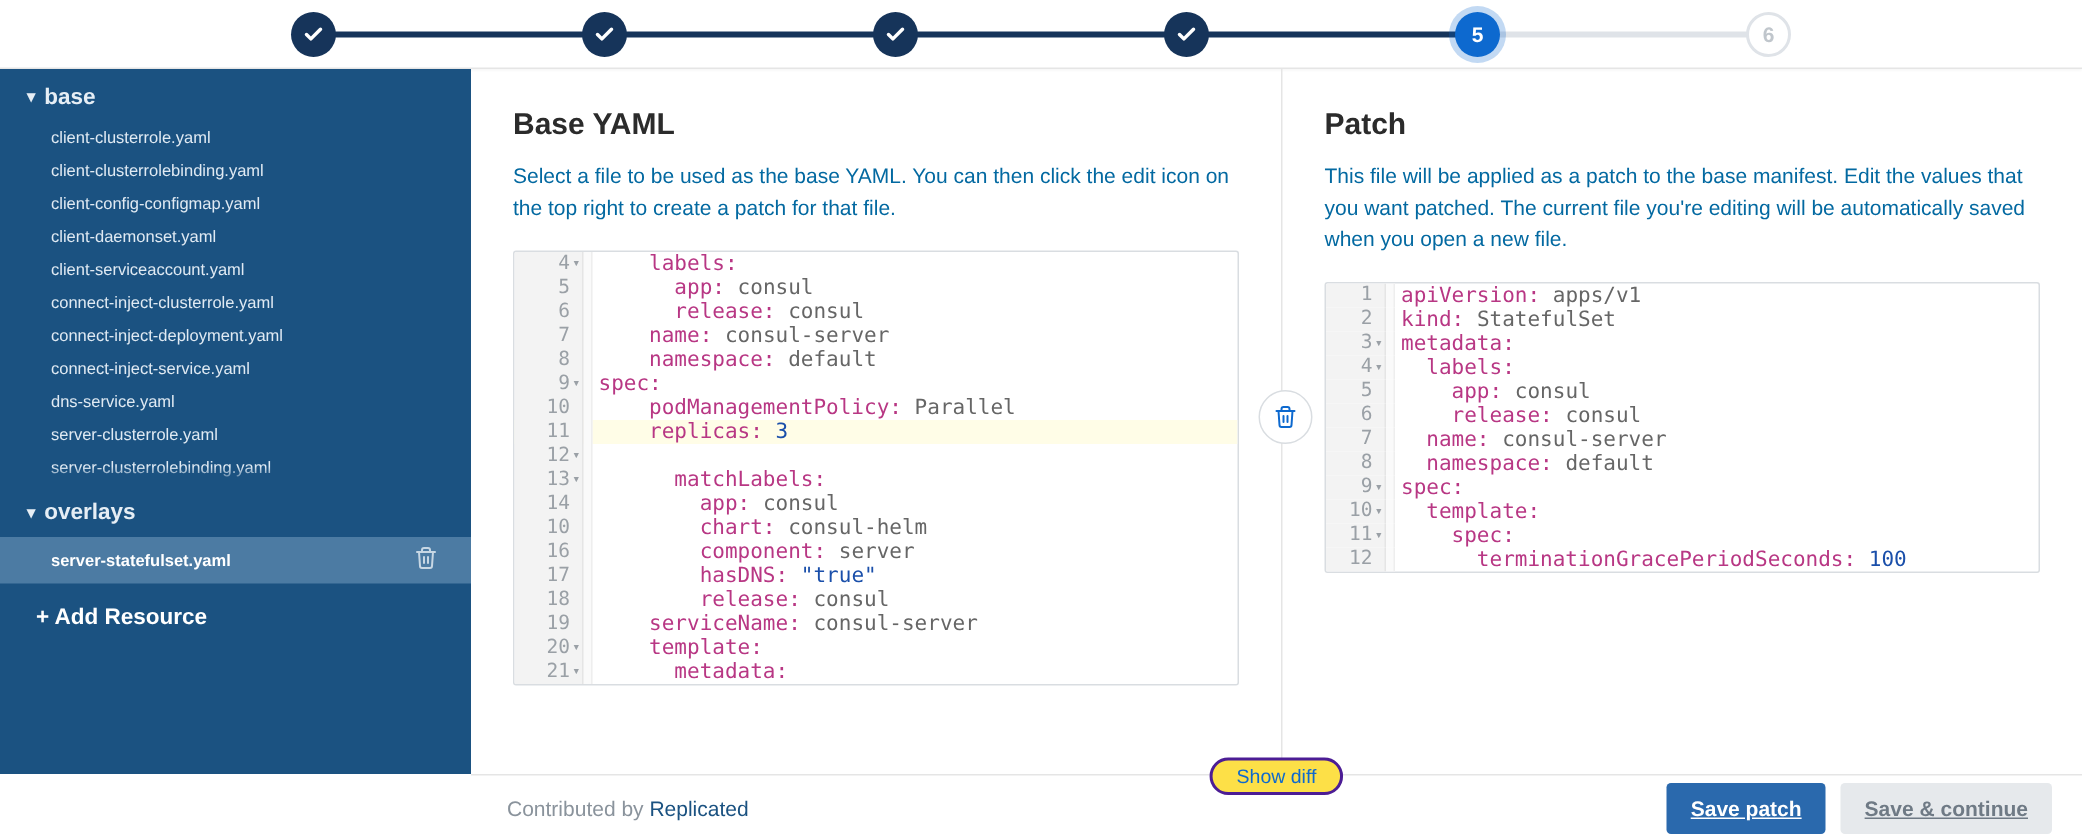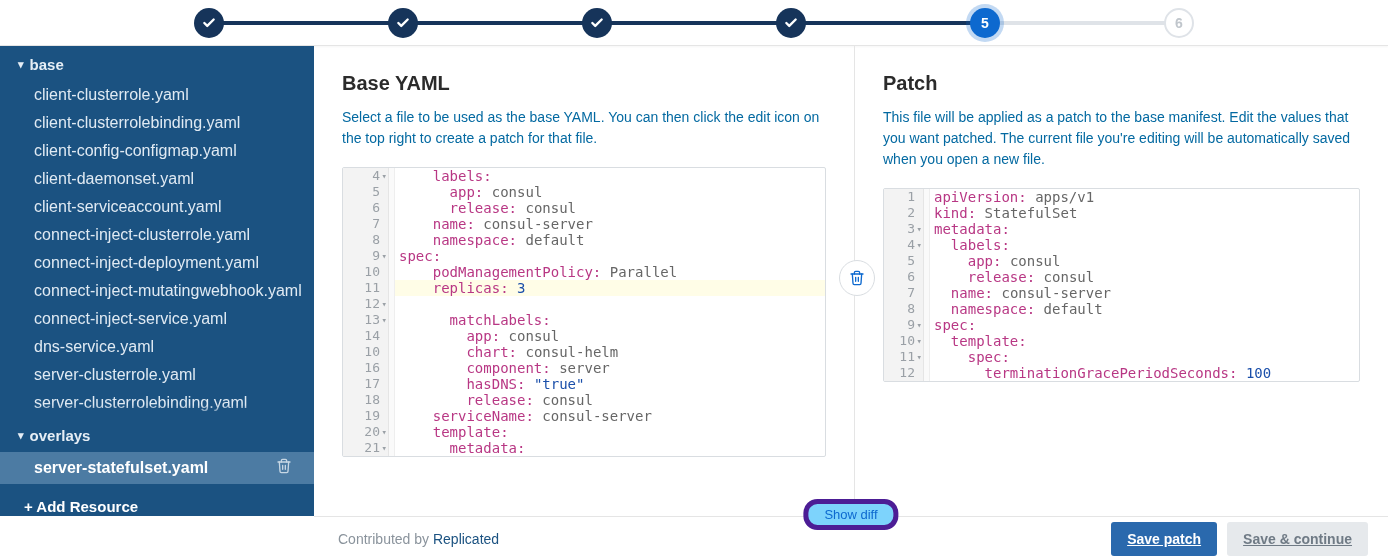--- a/index.html
+++ b/index.html
@@ -79,21 +79,21 @@
     font-weight: 700;
     font-size: 15px;
     display: flex;
     align-items: center;
     gap: 6px;
     cursor: pointer;
   }
   .tree-header .chev { font-size: 11px; }
   .tree-item {
     padding: 5px 10px 5px 34px;
-    font-size: 16px;
+    font-size: 11px;
     color: #e0eaf3;
     cursor: pointer;
     white-space: nowrap;
     display: flex;
     align-items: center;
     justify-content: space-between;
   }
   .tree-item.selected {
     background: #4c7ba3;
     font-weight: 600;
@@ -207,22 +207,22 @@
     cursor: pointer;
     z-index: 5;
   }
 
   
   .show-diff {
     position: absolute;
     left: 50%;
     transform: translateX(-50%);
     bottom: -14px;
-    background: #7dd3fc;
-    border: 5px solid #4c1d95;
+    background: #fde047;
+    border: 2px solid #4c1d95;
     color: #0d69cf;
     border-radius: 14px;
     padding: 3px 16px;
     font-size: 13px;
     font-weight: 500;
     cursor: pointer;
     z-index: 3;
   }
 
   
@@ -298,21 +298,20 @@
       <span>base</span>
     </div>
     <div class="base-list sidebar-fade" id="base-files">
         <div class="tree-item">client-clusterrole.yaml</div>
         <div class="tree-item">client-clusterrolebinding.yaml</div>
         <div class="tree-item">client-config-configmap.yaml</div>
         <div class="tree-item">client-daemonset.yaml</div>
         <div class="tree-item">client-serviceaccount.yaml</div>
         <div class="tree-item">connect-inject-clusterrole.yaml</div>
         <div class="tree-item">connect-inject-deployment.yaml</div>
-        <div class="tree-item">connect-inject-mutatingwebhook.yaml</div>
         <div class="tree-item">connect-inject-service.yaml</div>
         <div class="tree-item">dns-service.yaml</div>
         <div class="tree-item">server-clusterrole.yaml</div>
         <div class="tree-item">server-clusterrolebinding.yaml</div>
       </div>
 
     <div class="tree-header">
       <span class="chev">▾</span>
       <span>overlays</span>
     </div>

